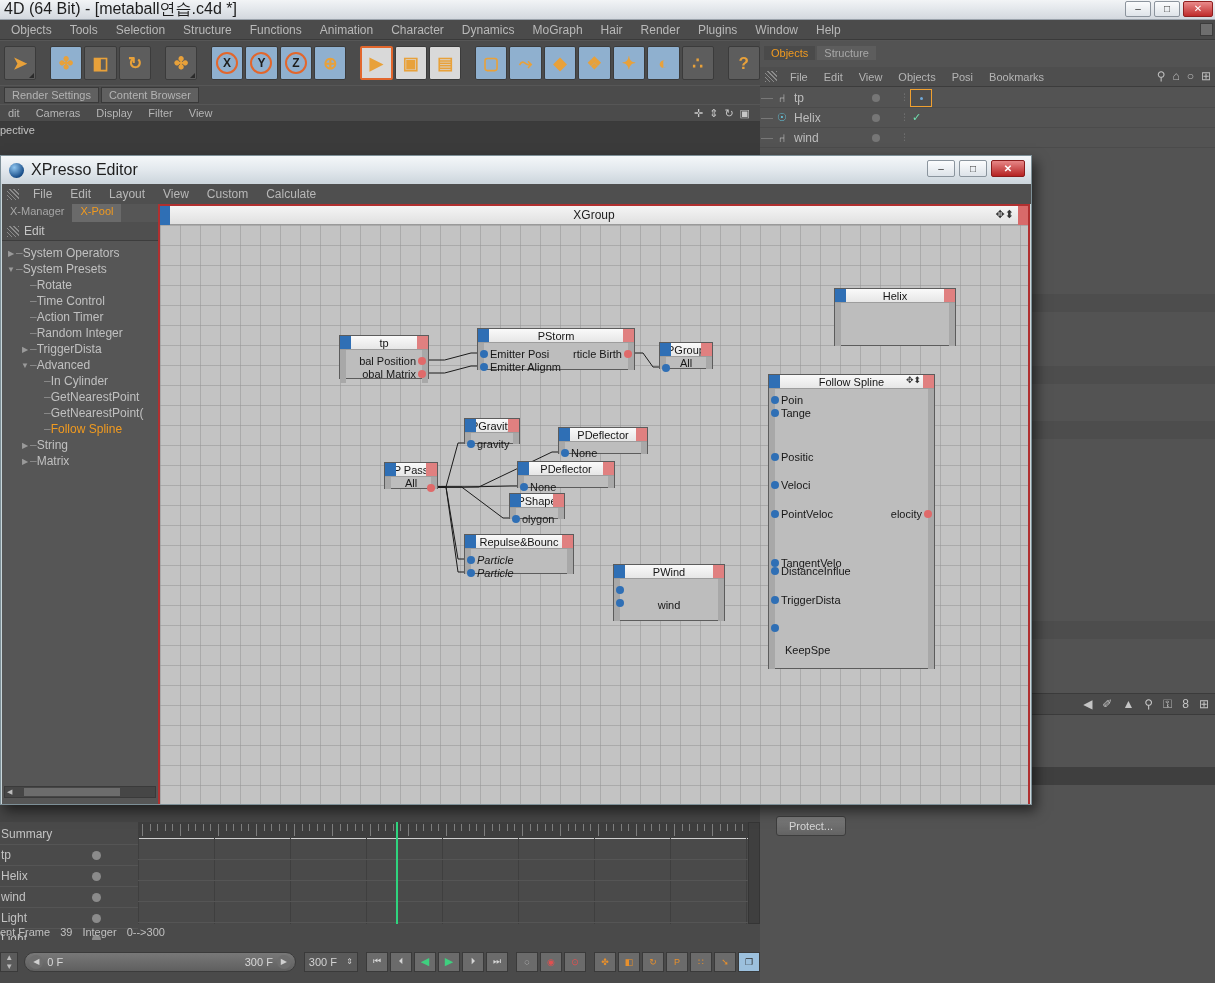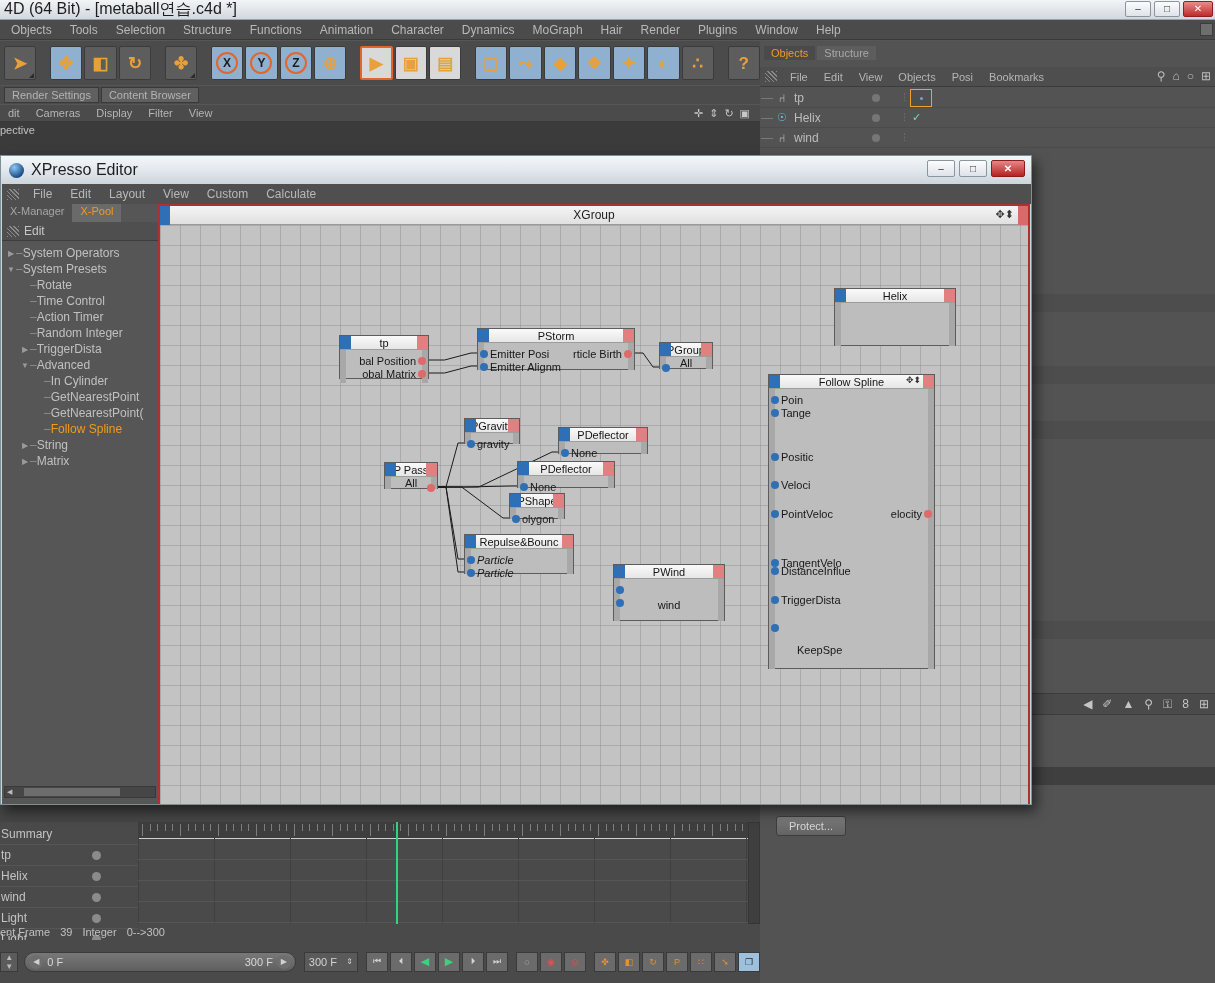--- a/index.html
+++ b/index.html
@@ -971,21 +971,21 @@
             <div class="port" style="position: absolute; left: 0px; top: 175.6px; width: 100%;">
               <span class="din" style="left: 2px;"></span>
               <span class="lbl" style="padding-left: 12px;">DistanceInflue</span>
             </div>
             <div class="port" style="position: absolute; left: 0px; top: 204.2px; width: 100%;">
               <span class="din" style="left: 2px;"></span>
               <span class="lbl" style="padding-left: 12px;">TriggerDista</span>
             </div>
             <div class="port" style="position: absolute; left: 0px; top: 232.8px; width: 100%;">
               <span class="din" style="left: 2px;"></span>
-              <span class="lbl" style="padding-left: 28px; margin-top: 44px;">KeepSpe</span>
+              <span class="lbl" style="padding-left: 16px; margin-top: 44px;">KeepSpe</span>
             </div>
             <div class="port" style="position: absolute; right: 0px; top: 118.4px; width: 100%;">
               <span class="dout" style="right: 2px;"></span>
               <span class="lbl r" style="right: 12px;">elocity</span>
             </div>
           </div>
         </div>
       </div>
   </div>
 </div>

